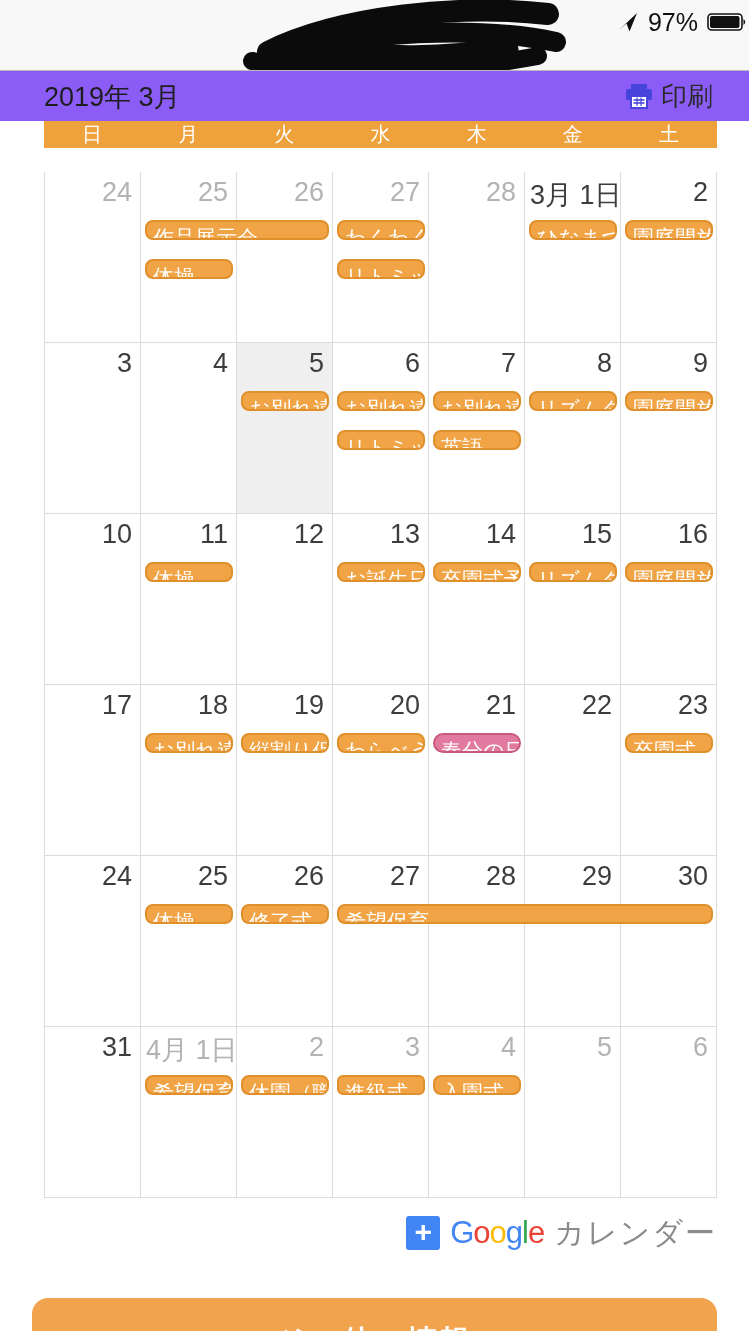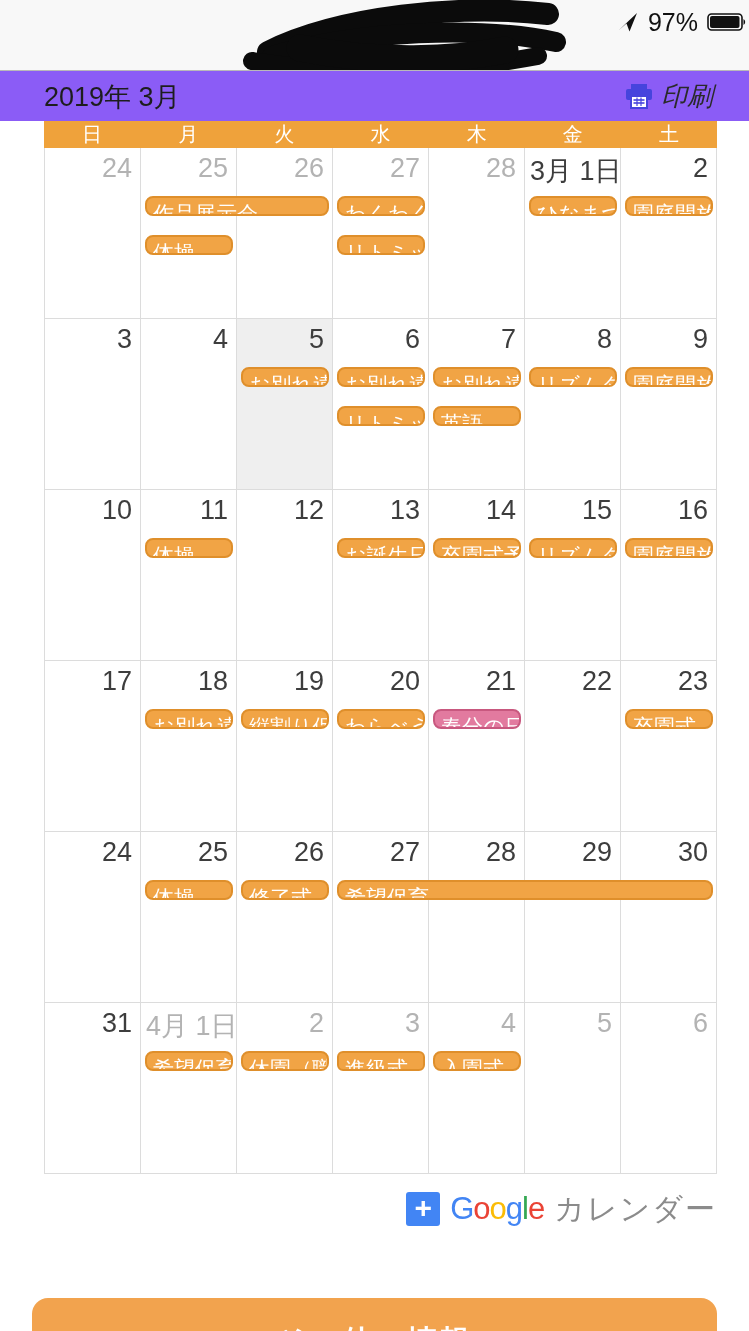--- a/index.html
+++ b/index.html
@@ -18,51 +18,51 @@
   .signal-dots{display:flex;gap:5px;align-items:center;}
   .dot{width:13px;height:13px;border-radius:50%;border:1.5px solid #111;box-sizing:border-box;}
   .dot.filled{background:#111;}
   .carrier{font-size:25px;color:#111;}
   .sb-right{position:absolute;right:2px;top:8px;display:flex;align-items:center;gap:9px;height:28px;}
   .battery-pct{font-size:25px;color:#111;}
   .scribble{position:absolute;left:0;top:0;pointer-events:none;}
   
   .page-header{position:relative;height:50px;background:#8b5cf6;padding-left:28px;}
   .page-title{position:absolute;left:44px;top:8px;font-size:27px;color:#1d1d1d;}
-  .print-btn{position:absolute;right:36px;top:8px;display:flex;align-items:center;gap:8px;cursor:pointer;font-style:italic;}
+  .print-btn{position:absolute;right:36px;top:8px;display:flex;align-items:center;gap:8px;cursor:pointer;}
   .print-label{font-size:26px;color:#2a2a2a;}
   
   .calendar{position:relative;margin-left:44px;width:673px;}
   .dow-row{
     display:grid;grid-template-columns:repeat(7,1fr);
     background:#efa23b;height:27px;align-items:center;
   }
   .dow{color:#fff;font-size:20px;text-align:center;}
-  .weeks{border-left:1px solid #dcdcdc;}
+  .weeks{border-left:1px solid #dcdcdc;margin-top:24px;}
   .week{position:relative;height:170px;border-bottom:1px solid #dcdcdc;}
   .cells{display:grid;grid-template-columns:repeat(7,1fr);height:100%;}
   .day-cell{border-right:1px solid #dcdcdc;box-sizing:border-box;overflow:hidden;}
   .day-cell.today{background:#efefef;}
   .day-num{
     text-align:right;font-size:27px;color:#3d3d3d;
     padding:5px 8px 0 0;white-space:nowrap;overflow:hidden;
   }
   .day-num.dim{color:#b3b3b3;}
   .day-num.month-start{text-align:left;padding-left:5px;padding-right:0;}
   .events{
     position:absolute;top:46px;left:0;right:0;
     display:grid;grid-template-columns:repeat(7,1fr);grid-auto-rows:39px;
   }
   .event{
     margin:2px 4px;height:20px;line-height:31px;box-sizing:border-box;
     background:#f1a445;border:2px solid #df8f2b;border-radius:8px;
     color:#fff;font-size:21px;padding:0 6px;
     white-space:nowrap;overflow:hidden;cursor:pointer;
   }
-  .event.holiday{background:#e27a9f;border-color:#c8587f;}
+  .event.holiday{background:#e27a9f;border-color:#c8587f;border-radius:11px;}
   
   .gcal-footer{
     display:flex;align-items:center;justify-content:flex-end;
     margin-top:13px;padding-right:32px;height:44px;cursor:pointer;
   }
   .gplus{
     width:34px;height:34px;background:#4285f4;border-radius:3px;
     color:#fff;font-size:30px;line-height:32px;text-align:center;font-weight:bold;
   }
   .glogo{margin-left:10px;font-size:31px;font-weight:500;letter-spacing:-1px;}

